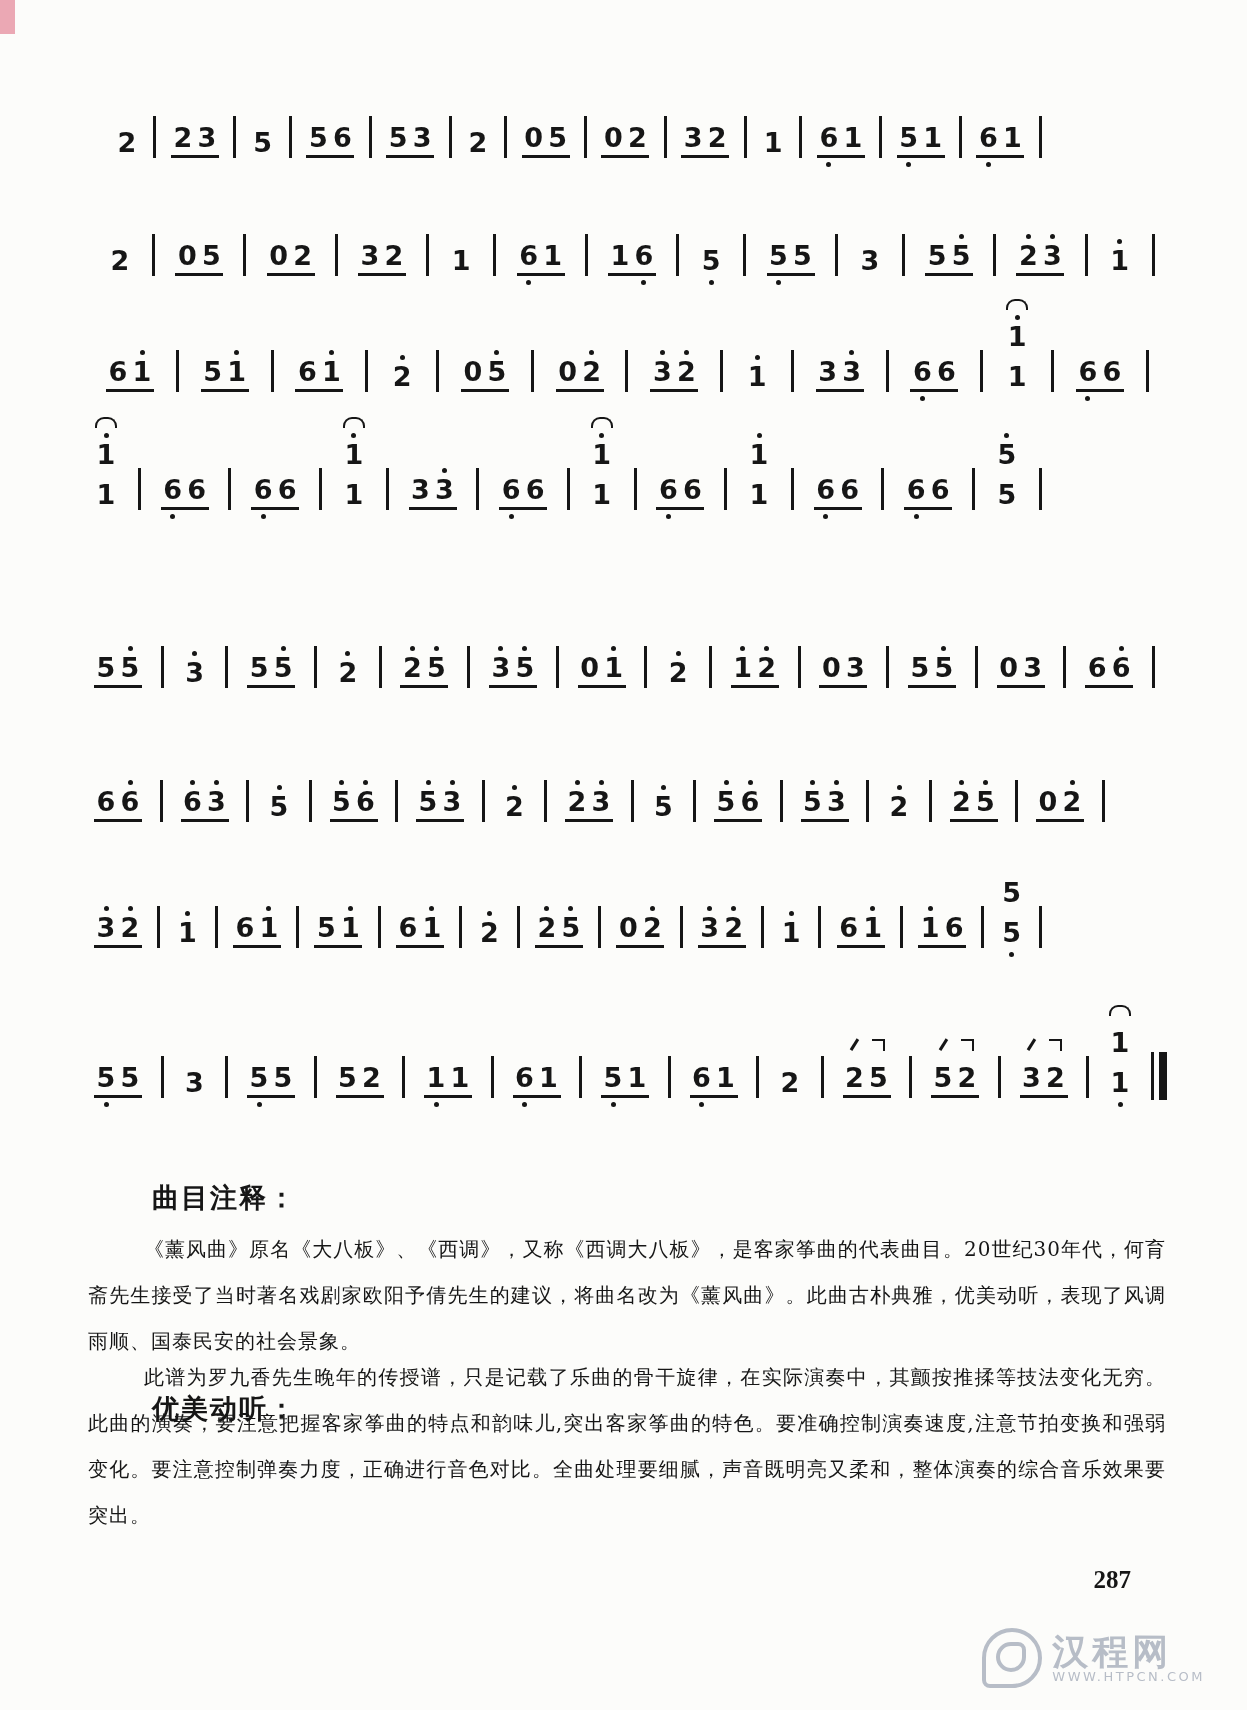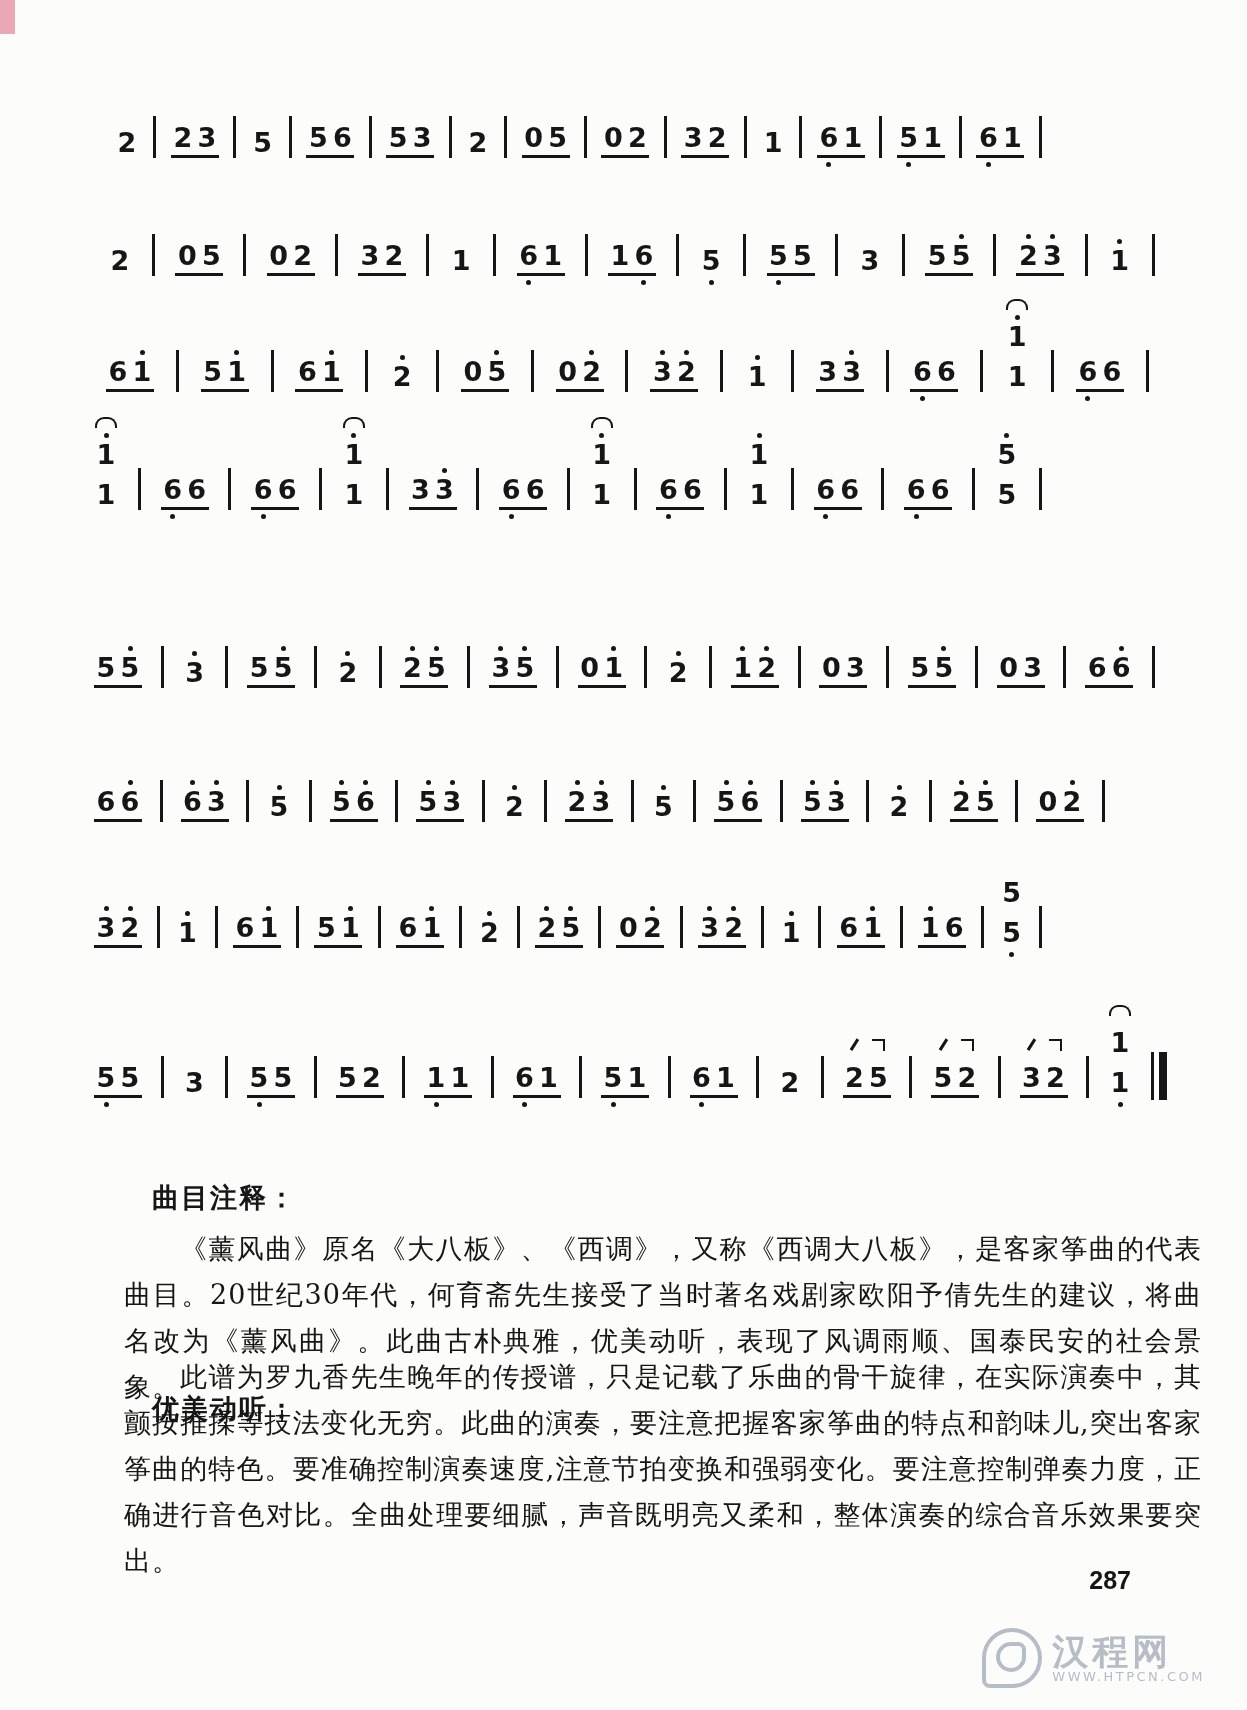--- a/index.html
+++ b/index.html
@@ -50,24 +50,24 @@
   .hook{width:11px;height:10px;border-top:2.5px solid var(--ink);border-right:2.5px solid var(--ink);}
 
   .stack{display:flex;flex-direction:column;align-items:center;}
   .arc{width:18px;height:9px;border:2.5px solid var(--ink);border-bottom:none;border-radius:9px 9px 0 0;margin-bottom:2px;}
 
   
   .txt{font-family:"DejaVu Serif","Liberation Serif",serif;color:var(--ink);text-align:right;}
   .sec-heading{position:absolute;left:152px;font-size:27px;font-weight:bold;letter-spacing:2px;}
   .h-notes{top:1180px;}
   .h-tips{top:1391px;}
-  .sec-body{position:absolute;left:88px;width:1078px;font-size:27px;line-height:46px;text-align:justify;text-indent:56px;letter-spacing:1px;margin-left:36px;}
+  .sec-body{position:absolute;left:88px;width:1078px;font-size:20px;line-height:46px;text-align:justify;text-indent:56px;letter-spacing:1px;}
   .b-notes{top:1226px;}
   .b-tips{top:1354px;}
-  .pagenum{position:absolute;top:1566px;right:116px;font-size:25px;font-weight:bold;font-family:Liberation Sans, sans-serif;}
+  .pagenum{position:absolute;top:1566px;right:116px;font-size:25px;font-weight:bold;font-family:Liberation Serif, serif;}
 
   
   .watermark{position:absolute;top:1628px;right:42px;display:flex;align-items:center;gap:10px;color:var(--wm);}
   .wm-icon{width:52px;height:52px;border:4px solid var(--wm);border-radius:50% 50% 50% 8px;position:relative;}
   .wm-icon::after{content:"";position:absolute;left:10px;top:10px;width:22px;height:22px;border:4px solid var(--wm);border-radius:50% 8px 50% 50%;}
   .wm-text{display:flex;flex-direction:column;align-items:flex-start;line-height:1;}
   .wm-name{font-size:36px;font-weight:bold;letter-spacing:4px;}
   .wm-url{font-size:13px;letter-spacing:2.5px;}
 </style>
 </head>

